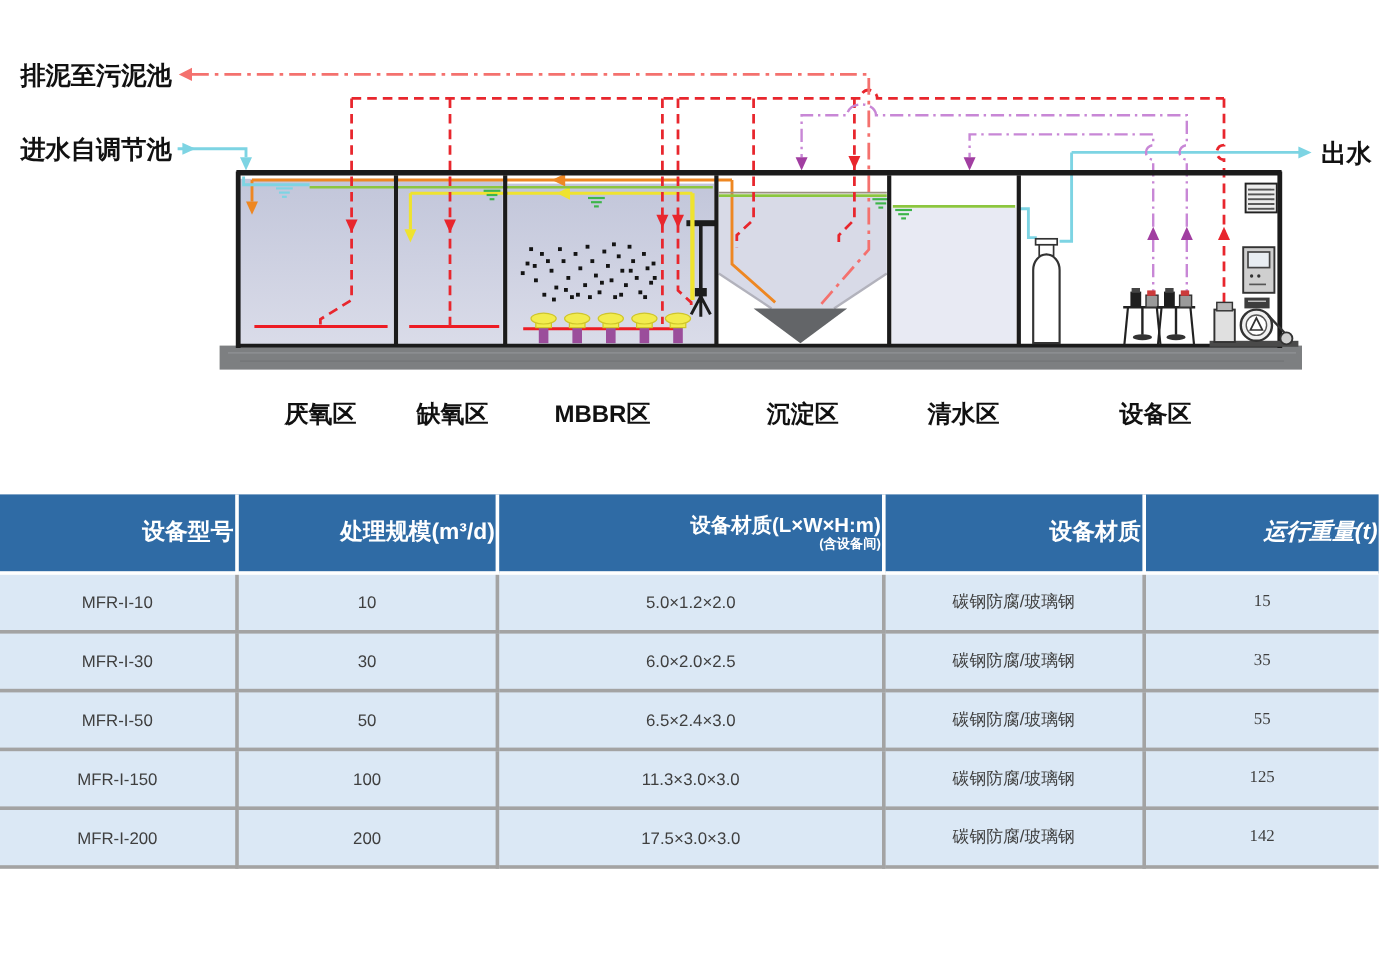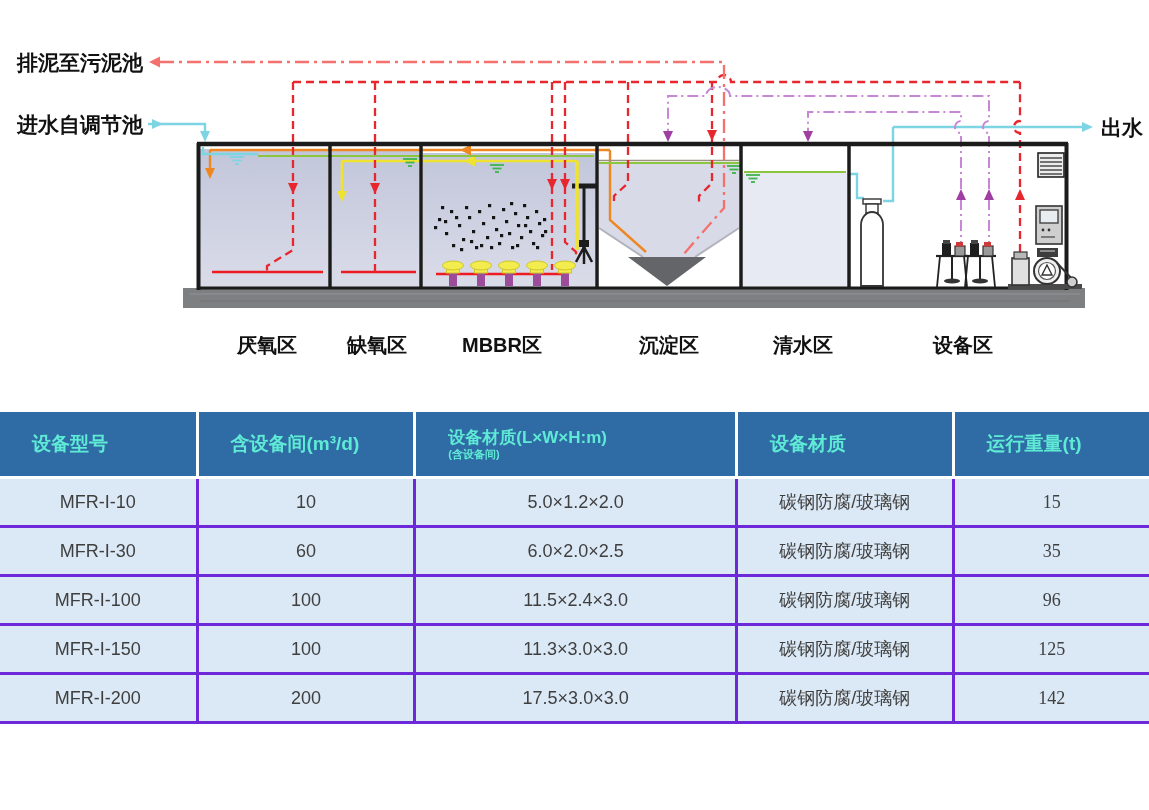--- a/index.html
+++ b/index.html
@@ -31,29 +31,29 @@
 
   table.spec{
     width:1149px;margin-top:12px;border-collapse:collapse;table-layout:fixed;
   }
   table.spec col.c1{width:17.15%}
   table.spec col.c2{width:18.95%}
   table.spec col.c3{width:28.0%}
   table.spec col.c4{width:18.85%}
   table.spec col.c5{width:17.05%}
   table.spec th{
-    background:var(--header_bg,#2f6ba5);color:#5eead4;font-weight:bold;font-size:19px;
-    height:62px;border:3px solid #fff;text-align:left;vertical-align:middle;line-height:1.25;padding-left:32px;
+    background:var(--header_bg,#2f6ba5);color:#ffffff;font-weight:bold;font-size:19px;
+    height:62px;border:3px solid #fff;text-align:right;vertical-align:middle;line-height:1.25;padding-left:32px;
   }
   table.spec th .sub{font-size:11px;font-weight:bold;display:block;}
   table.spec th:first-child{border-left:none;}
-  table.spec th:last-child{border-right:none;}
+  table.spec th:last-child{border-right:none;font-style:italic;}
   table.spec td{
-    background:var(--row_bg,#dbe8f5);color:var(--text_dark,#3f3f3f);font-size:18px;
-    height:44px;border:3px solid #6d28d9;text-align:center;vertical-align:middle;
+    background:var(--row_bg,#dbe8f5);color:var(--text_dark,#3f3f3f);font-size:14px;
+    height:44px;border:3px solid #a3a3a3;text-align:center;vertical-align:middle;
   }
   table.spec td:first-child{border-left:none;}
   table.spec td:last-child{border-right:none;font-family:Liberation Serif, serif;}
   table.spec tr:first-child th{border-top:none;}
 </style>
 </head>
 <body>
 
 <div class="diagram-wrap">
 <svg width="1149" height="400" viewBox="0 0 1149 400">
@@ -339,50 +339,50 @@
   <colgroup>
       <col class="c1">
       <col class="c2">
       <col class="c3">
       <col class="c4">
       <col class="c5">
     </colgroup>
   <thead>
     <tr>
       <th>设备型号</th>
-      <th>含设备间(m³/d)</th>
+      <th>处理规模(m³/d)</th>
       <th style="font-size:17px;">
         <span>设备材质(L×W×H:m)</span>
         <span class="sub">(含设备间)</span>
       </th>
       <th>设备材质</th>
       <th>运行重量(t)</th>
     </tr>
   </thead>
   <tbody>
     <tr>
       <td>MFR-I-10</td>
       <td>10</td>
       <td>5.0×1.2×2.0</td>
       <td>碳钢防腐/玻璃钢</td>
       <td>15</td>
     </tr>
     <tr>
       <td>MFR-I-30</td>
-      <td>60</td>
+      <td>30</td>
       <td>6.0×2.0×2.5</td>
       <td>碳钢防腐/玻璃钢</td>
       <td>35</td>
     </tr>
     <tr>
-      <td>MFR-I-100</td>
-      <td>100</td>
-      <td>11.5×2.4×3.0</td>
-      <td>碳钢防腐/玻璃钢</td>
-      <td>96</td>
+      <td>MFR-I-50</td>
+      <td>50</td>
+      <td>6.5×2.4×3.0</td>
+      <td>碳钢防腐/玻璃钢</td>
+      <td>55</td>
     </tr>
     <tr>
       <td>MFR-I-150</td>
       <td>100</td>
       <td>11.3×3.0×3.0</td>
       <td>碳钢防腐/玻璃钢</td>
       <td>125</td>
     </tr>
     <tr>
       <td>MFR-I-200</td>

